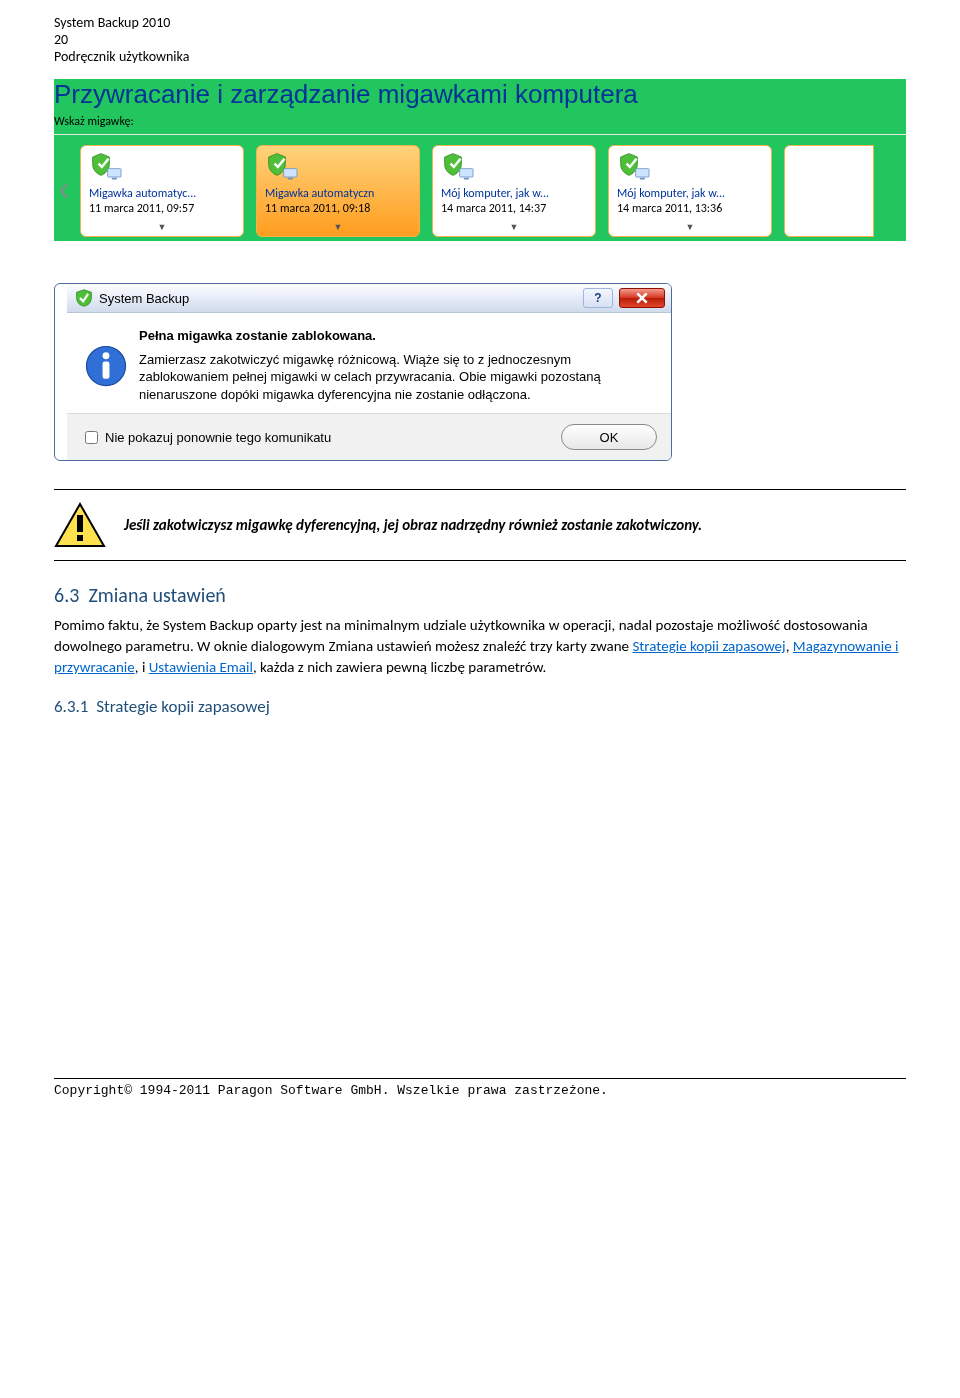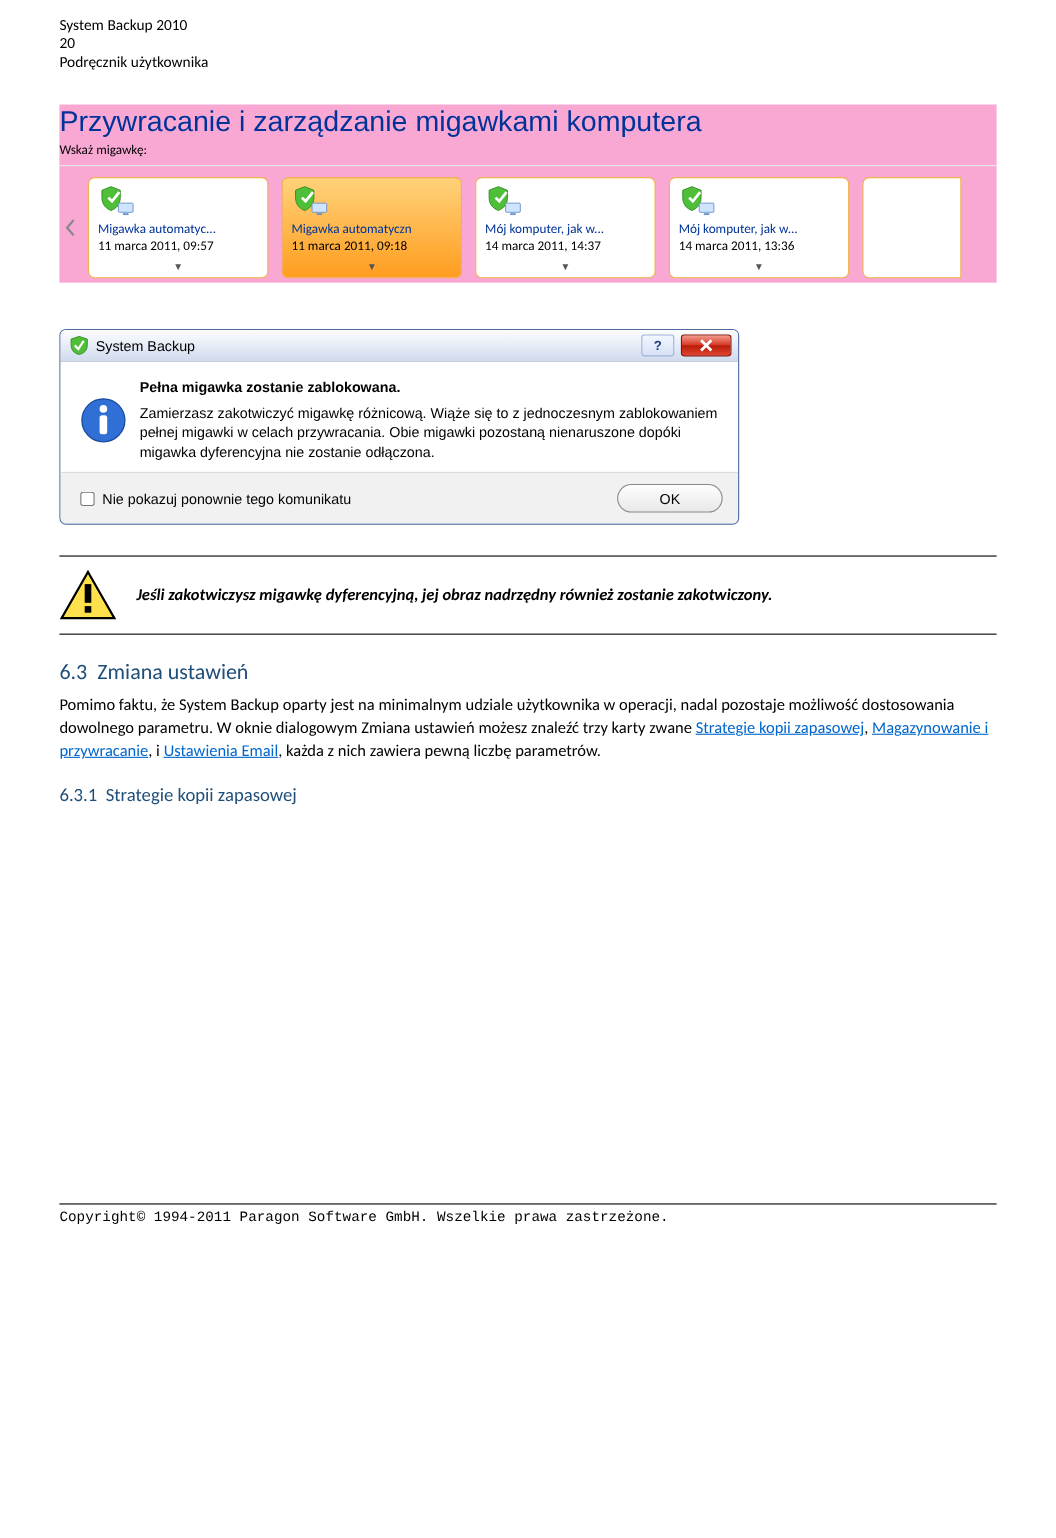--- a/index.html
+++ b/index.html
@@ -17,22 +17,22 @@
     display: flex;
     justify-content: space-between;
     padding: 14px 54px 6px 54px;
     font-size: 14px;
     flex-direction: column;
   }
   .content { padding: 0 54px; }
 
   
   .snap-app {
-    background: #f9a8d4;
-    margin-top: 24px;
+    background: #22c55e;
+    margin-top: 8px;
   }
   .snap-title {
     font-family: "Segoe UI", Arial, sans-serif;
     color: #003399;
     font-size: 26px;
     font-weight: 400;
     margin: 6px 0 4px 0;
   }
   .snap-subtitle {
     font-size: 12px;
@@ -96,20 +96,21 @@
   .dlg-wrap {
     margin-top: 42px;
   }
   .dlg {
     width: 618px;
     border: 1px solid #4e6b9e;
     border-radius: 6px;
     overflow: hidden;
     box-shadow: 0 0 0 1px rgba(255,255,255,.4) inset;
     font-family: "Segoe UI", Tahoma, sans-serif;
+    padding-left: 12px;
   }
   .dlg-titlebar {
     background: linear-gradient(#fdfdfe 0%, #e9eef8 45%, #d0dbed 100%);
     display: flex;
     align-items: center;
     padding: 4px 6px 4px 8px;
     font-size: 13px;
     border-bottom: 1px solid #b9c3d8;
   }
   .dlg-titlebar .dlg-shield {

